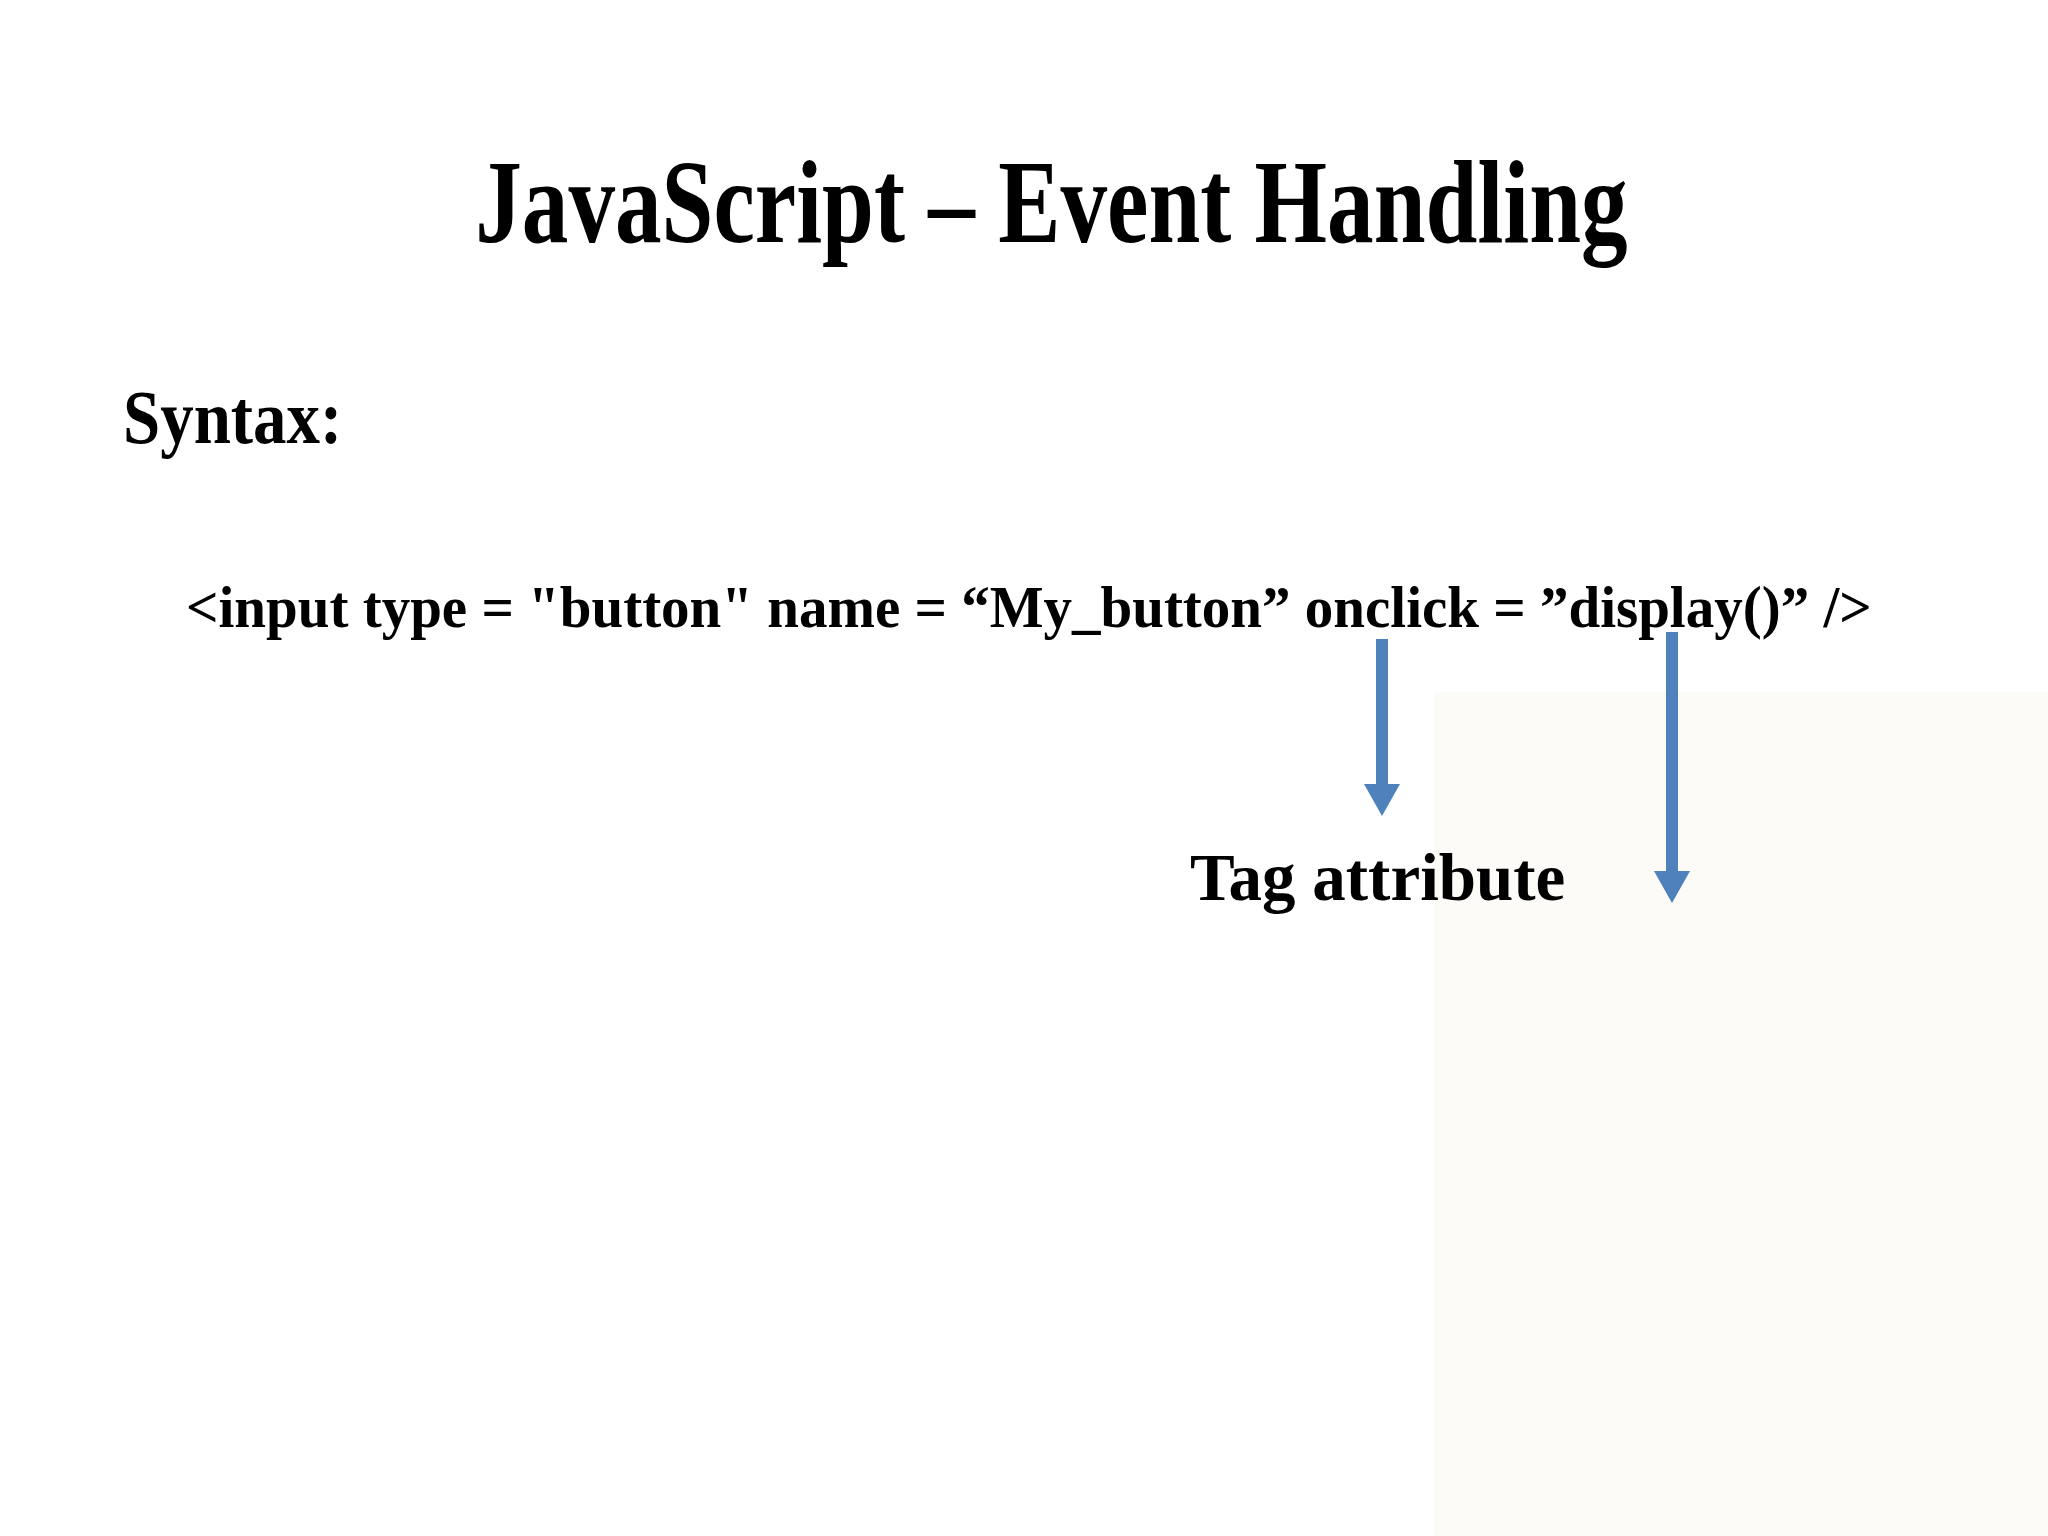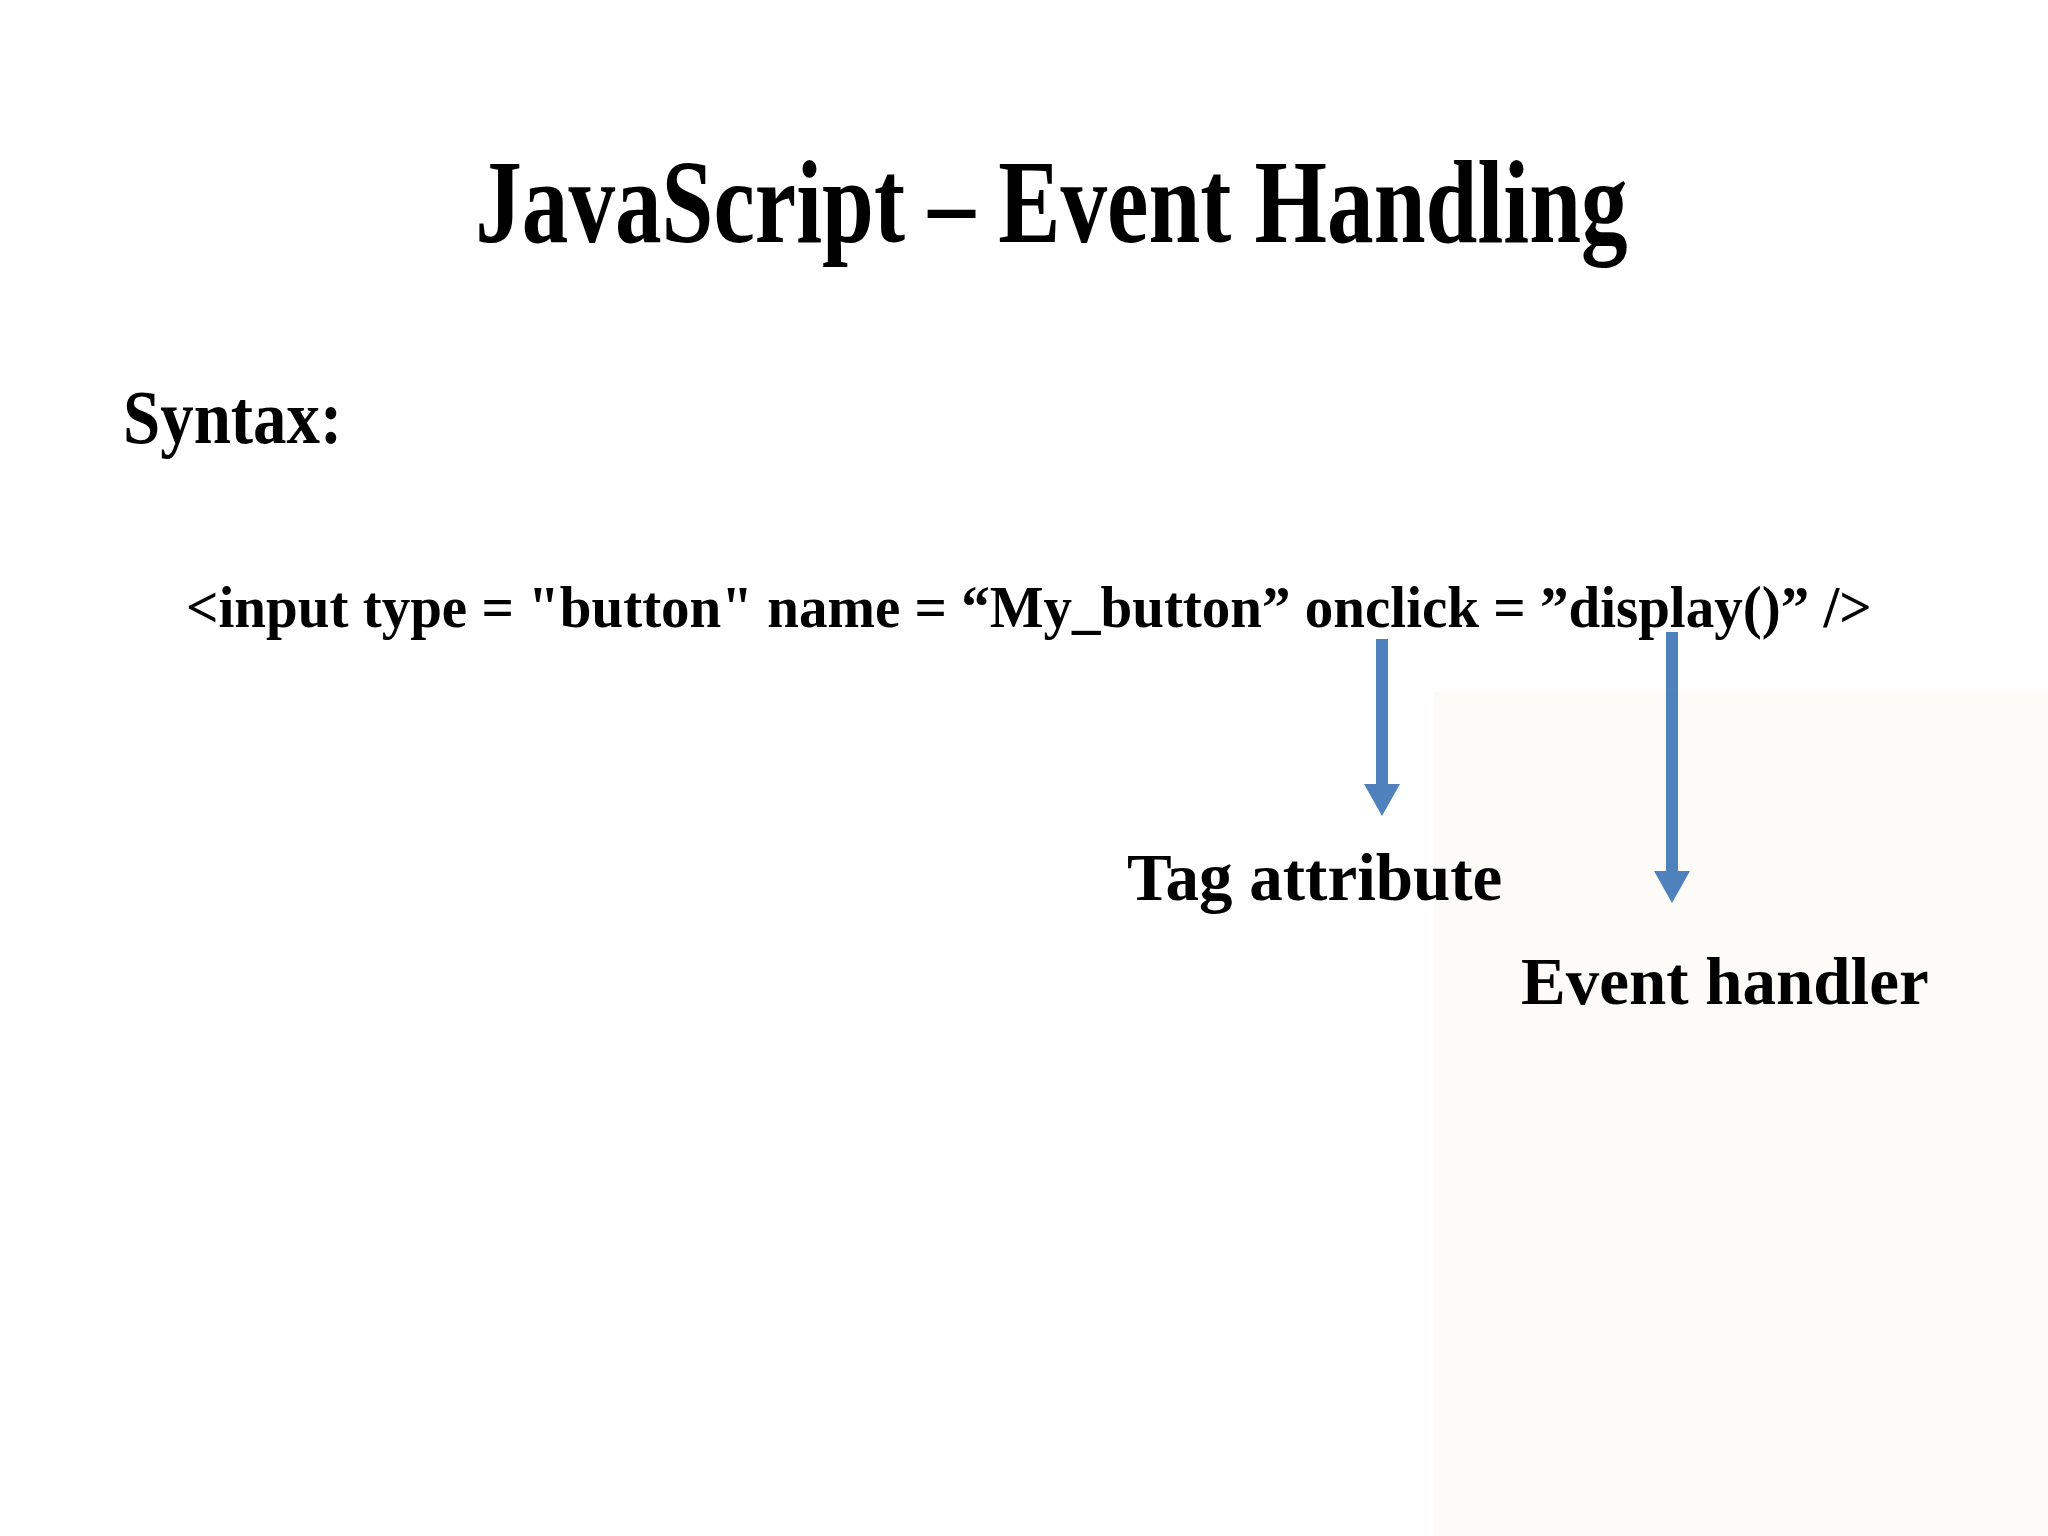--- a/index.html
+++ b/index.html
@@ -53,21 +53,21 @@
     transform: scaleX(0.95);
     transform-origin: left;
     white-space: nowrap;
   }
   .callout-label {
     position: absolute;
     font-size: 67px;
     line-height: 1;
     white-space: nowrap;
   }
-  .label-tag-attribute { left: 1127px; top: 844px; text-align: right; }
+  .label-tag-attribute { left: 1190px; top: 844px; text-align: right; }
   .label-event-handler { left: 1521px; top: 948px; }
   .down-arrow {
     position: absolute;
     width: 36px;
     display: flex;
     flex-direction: column;
     align-items: center;
   }
   .arrow-onclick { left: 1364px; top: 639px; height: 177px; }
   .arrow-display { left: 1654px; top: 632px; height: 271px; }
@@ -103,15 +103,14 @@
     <div class="head"></div>
   </div>
 
   <div class="down-arrow arrow-display">
     <div class="shaft"></div>
     <div class="head"></div>
   </div>
 
   <div class="callout-label label-tag-attribute">Tag attribute</div>
 
-  <div class="callout-label label-event-handler">Event handler</div>
 
 </div>
 
 </body></html>

